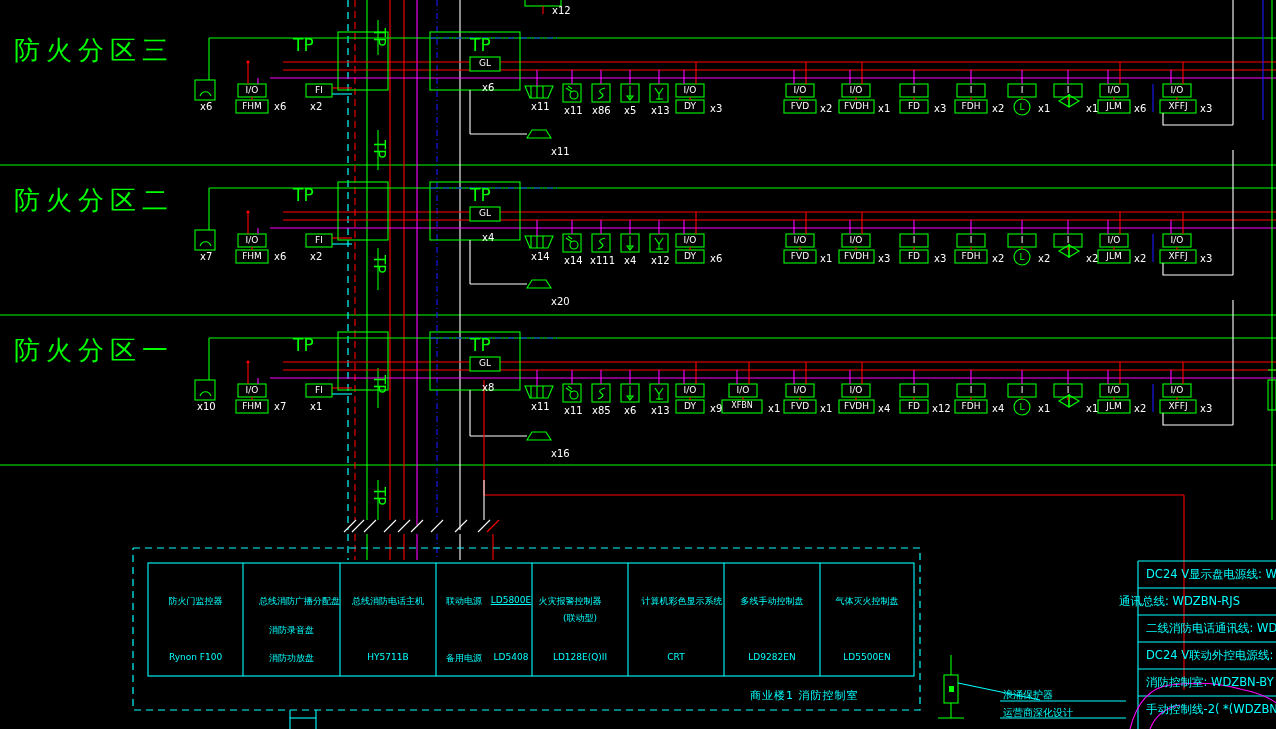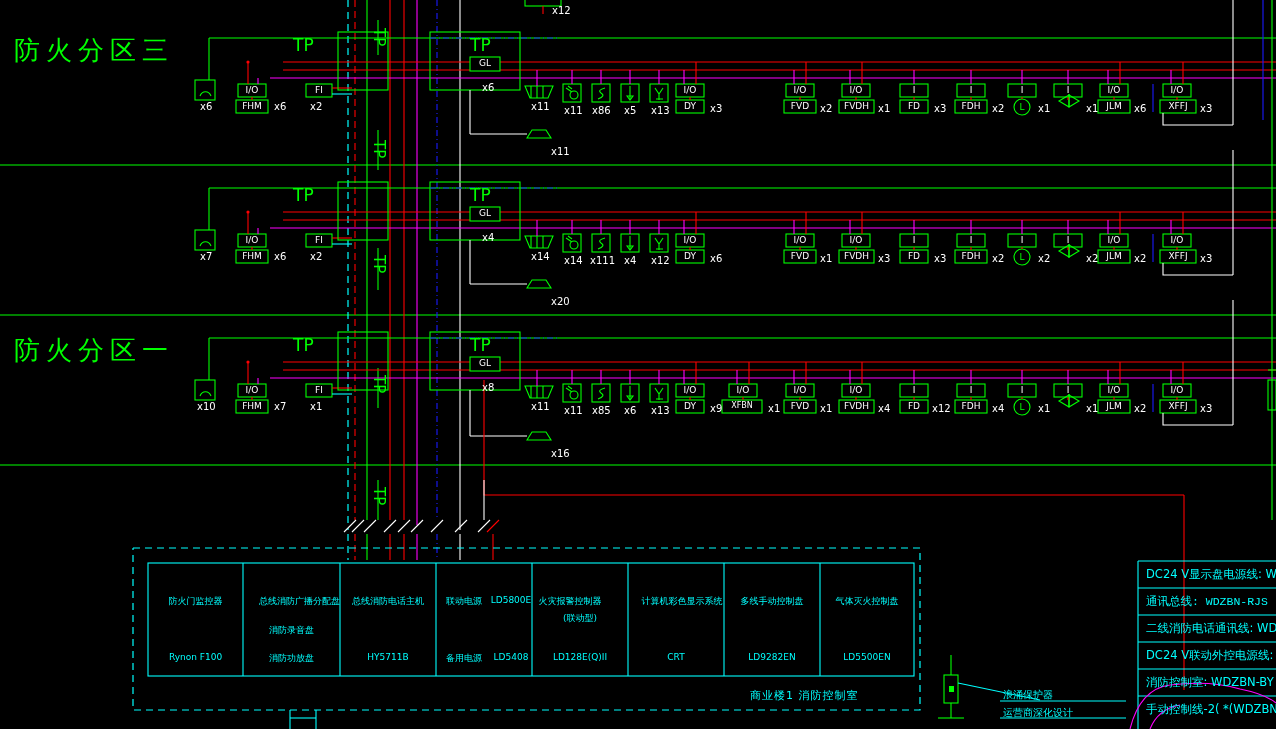--- a/index.html
+++ b/index.html
@@ -542,20 +542,21 @@
       <line class="c" x1="1138" y1="561" x2="1138" y2="729"></line>
       <path class="m" d="M1130 729 q10 -40 40 -44 q40 -5 70 4 q25 5 36 14"></path>
       <path class="m" d="M1150 729 q8 -20 30 -24"></path>
     </g>
 
     <line class="g" x1="1272" y1="0" x2="1272" y2="520"></line>
     <line class="b" x1="1263" y1="0" x2="1263" y2="120"></line>
   </svg>
 
   <div class="zone-label" style="left:14px; top:33px;text-align:center;">防火分区三</div>
+  <div class="zone-label" style="left:14px; top:183px;">防火分区二</div>
   <div class="zone-label" style="left:14px; top:333px;">防火分区一</div>
 
   <div class="dev-qty" style="left:552px; top:5px;">x12</div>
 
   <div class="tp-label" style="left:293px; top:35px;">TP</div>
   <div class="tp-label" style="left:470px; top:35px;">TP</div>
   <div class="box-label" style="left:470px; top:58px; width:30px;">GL</div>
   <div class="dev-qty" style="left:482px; top:82px;">x6</div>
   <div class="dev-qty" style="left:200px; top:101px;">x6</div>
   <div class="box-label" style="left:238px; top:85px; width:28px;">I/O</div>
@@ -698,21 +699,21 @@
   <div class="panel-cell-text" style="left:148px; top:652px; width:95px;">Rynon F100</div>
 
   <div class="panel-cell-text" style="left:243px; top:595px; width:97px;text-align:right;">总线消防广播分配盘</div>
   <div class="panel-cell-text" style="left:243px; top:624px; width:97px;">消防录音盘</div>
   <div class="panel-cell-text" style="left:243px; top:652px; width:97px;">消防功放盘</div>
 
   <div class="panel-cell-text" style="left:340px; top:595px; width:96px;">总线消防电话主机</div>
   <div class="panel-cell-text" style="left:340px; top:652px; width:96px;">HY5711B</div>
 
   <div class="panel-cell-text" style="left:440px; top:595px; width:48px;">联动电源</div>
-  <div class="panel-cell-text" style="left:487px; top:595px; width:48px;">LD5800E</div>
+  <div class="panel-cell-text" style="left:487px; top:595px; width:48px;text-decoration:underline;">LD5800E</div>
   <div class="panel-cell-text" style="left:440px; top:652px; width:48px;">备用电源</div>
   <div class="panel-cell-text" style="left:487px; top:652px; width:48px;">LD5408</div>
 
   <div class="panel-cell-text" style="left:532px; top:595px; width:76px;">火灾报警控制器</div>
   <div class="panel-cell-text" style="left:532px; top:612px; width:96px;">(联动型)</div>
   <div class="panel-cell-text" style="left:532px; top:652px; width:96px;">LD128E(Q)II</div>
 
   <div class="panel-cell-text" style="left:628px; top:595px; width:108px;">计算机彩色显示系统</div>
   <div class="panel-cell-text" style="left:628px; top:652px; width:96px;">CRT</div>
 
@@ -721,19 +722,19 @@
 
   <div class="panel-cell-text" style="left:820px; top:595px; width:94px;">气体灭火控制盘</div>
   <div class="panel-cell-text" style="left:820px; top:652px; width:94px;">LD5500EN</div>
 
   <div class="panel-room" style="left:750px; top:688px;">商业楼1  消防控制室</div>
 
   <div class="surge-text" style="left:1003px; top:688px;">浪涌保护器</div>
   <div class="surge-text" style="left:1003px; top:706px;">运营商深化设计</div>
 
   <div class="legend-text" style="left:1146px; top:567px;">DC24 V显示盘电源线: WD</div>
-  <div class="legend-text" style="left:1146px; top:594px;font-family:Liberation Mono, monospace;">通讯总线: WDZBN-RJS</div>
+  <div class="legend-text" style="left:1119px; top:594px;">通讯总线: WDZBN-RJS</div>
   <div class="legend-text" style="left:1146px; top:621px;">二线消防电话通讯线: WDZB</div>
   <div class="legend-text" style="left:1146px; top:648px;">DC24 V联动外控电源线: 3</div>
   <div class="legend-text" style="left:1146px; top:675px;">消防控制室: WDZBN-BY</div>
   <div class="legend-text" style="left:1146px; top:702px;">手动控制线-2( *(WDZBN</div>
 
 </div>
 
 </body></html>

